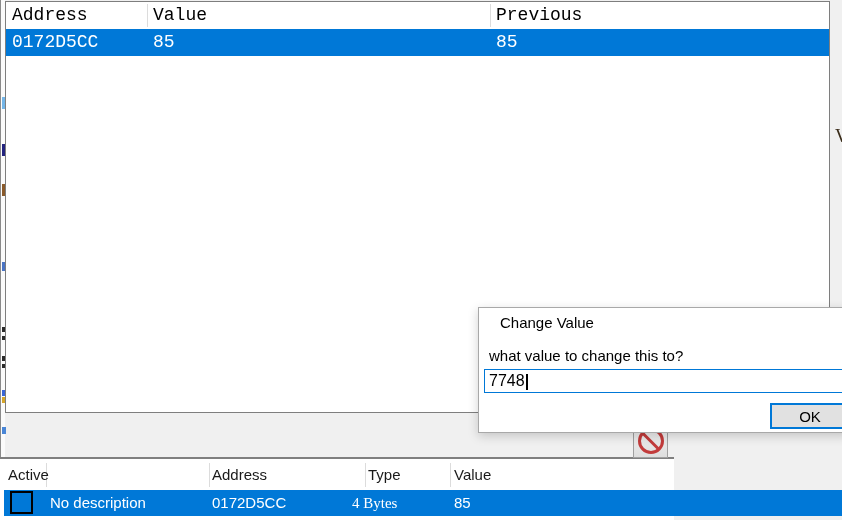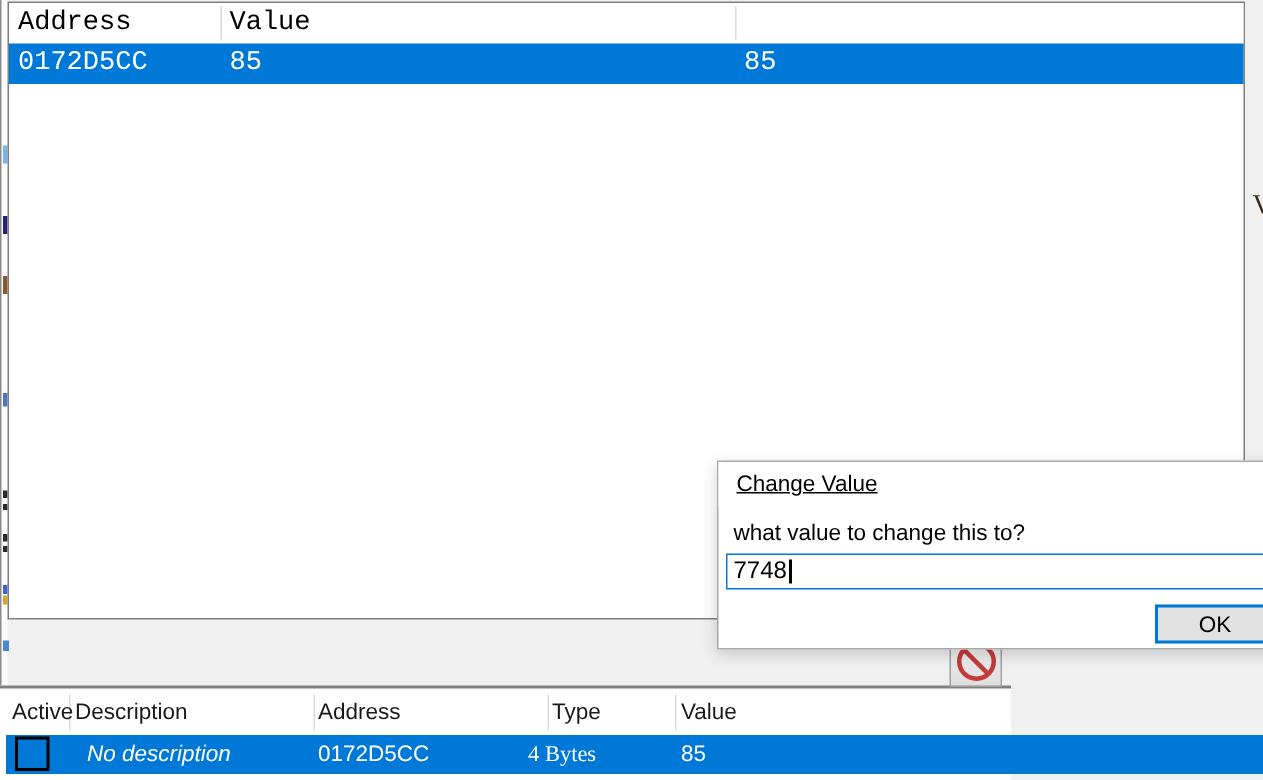--- a/index.html
+++ b/index.html
@@ -56,33 +56,33 @@
 
   
   #table-panel { position:absolute; left:0; top:457px; width:674px; height:63px;
                  background:#fff; border-top:2px solid #7f7f7f; box-sizing:border-box;
                  font-size:15px; }
   .tbl-header { position:absolute; left:0; top:0; width:100%; height:31px; line-height:31px; color:#1a1a1a; }
   .tbl-row { position:absolute; left:4px; top:31px; width:838px; height:26px; line-height:26px;
              background:#0078D7; color:#fff; }
   .th, .td { position:absolute; white-space:pre; }
   .x-active{ left:8px; } .x-desc{ left:50px; } .x-addr{ left:212px; } .x-type{ left:368px;text-align:right; } .x-val{ left:454px; }
-  .tbl-row .x-desc{ left:54px;font-style:italic; } .tbl-row .x-addr{ left:208px; } .tbl-row .x-type{ left:348px;font-family:Liberation Serif, serif; } .tbl-row .x-val{ left:450px; }
+  .tbl-row .x-desc{ left:46px; } .tbl-row .x-addr{ left:208px; } .tbl-row .x-type{ left:348px;font-family:Liberation Serif, serif; } .tbl-row .x-val{ left:450px; }
   .tbl-sep { position:absolute; top:4px; width:1px; height:24px; background:#dcdcdc; }
   .p1{ left:46px; } .p2{ left:209px; } .p3{ left:365px; } .p4{ left:450px; }
   .cb { position:absolute; left:6px; top:1px; width:19px; height:19px;
         border:2px solid #000; background:transparent; display:block; }
 
   
   #dialog { position:absolute; left:478px; top:307px; width:372px; height:126px;
             background:#fff; border:1px solid #a8a8a8; box-sizing:border-box;
             box-shadow:0 3px 10px rgba(0,0,0,0.18); z-index:5; }
   .dlg-titlebar { position:absolute; left:0; top:0; width:100%; height:30px; line-height:30px;
                   background:#fff; color:#000; font-size:15px; }
-  .dlg-titlebar span { margin-left:12px;text-decoration:underline; }
+  .dlg-titlebar span { margin-left:21px; }
   .dlg-prompt { position:absolute; left:10px; top:39px; font-size:15px; color:#000; }
   .dlg-input { position:absolute; left:5px; top:61px; width:360px; height:24px;
                background:#fff; border:1px solid #0078D7; box-sizing:border-box;
                font-size:16px; line-height:22px; padding-left:4px; color:#000; }
   .caret { display:inline-block; width:2px; height:16px; background:#000; vertical-align:middle; margin-left:1px; }
   .dlg-ok { position:absolute; left:291px; top:95px; width:80px; height:26px;
             background:#e1e1e1; border:2px solid #0078D7; font-size:15px; color:#000;
             font-family:"Liberation Sans",sans-serif; padding:0; }
 </style>
 </head>
@@ -103,20 +103,21 @@
     <i class="f10"></i>
     <i class="f11"></i>
   </div>
 
   <div id="found-list">
     <div class="fl-header">
       <span class="fl-sep s1"></span>
       <span class="fl-sep s2"></span>
       <span class="fl-col c-addr">Address</span>
       <span class="fl-col c-val">Value</span>
+      <span class="fl-col c-prev">Previous</span>
     </div>
     <div class="fl-row">
       <span class="fl-col c-addr">0172D5CC</span>
       <span class="fl-col c-val">85</span>
       <span class="fl-col c-prev">85</span>
     </div>
   </div>
 
   <span id="edge-text">V</span>
 
@@ -126,21 +127,20 @@
   </div>
   <div id="focus-dots"></div>
 
   <div id="table-panel">
     <div class="tbl-header">
       <span class="tbl-sep p1"></span>
       <span class="tbl-sep p2"></span>
       <span class="tbl-sep p3"></span>
       <span class="tbl-sep p4"></span>
       <span class="th x-active">Active</span>
-      <span class="th x-desc">Description</span>
       <span class="th x-addr">Address</span>
       <span class="th x-type">Type</span>
       <span class="th x-val">Value</span>
     </div>
     <div class="tbl-row">
       <span class="cb"></span>
       <span class="td x-desc">No description</span>
       <span class="td x-addr">0172D5CC</span>
       <span class="td x-type">4 Bytes</span>
       <span class="td x-val">85</span>

